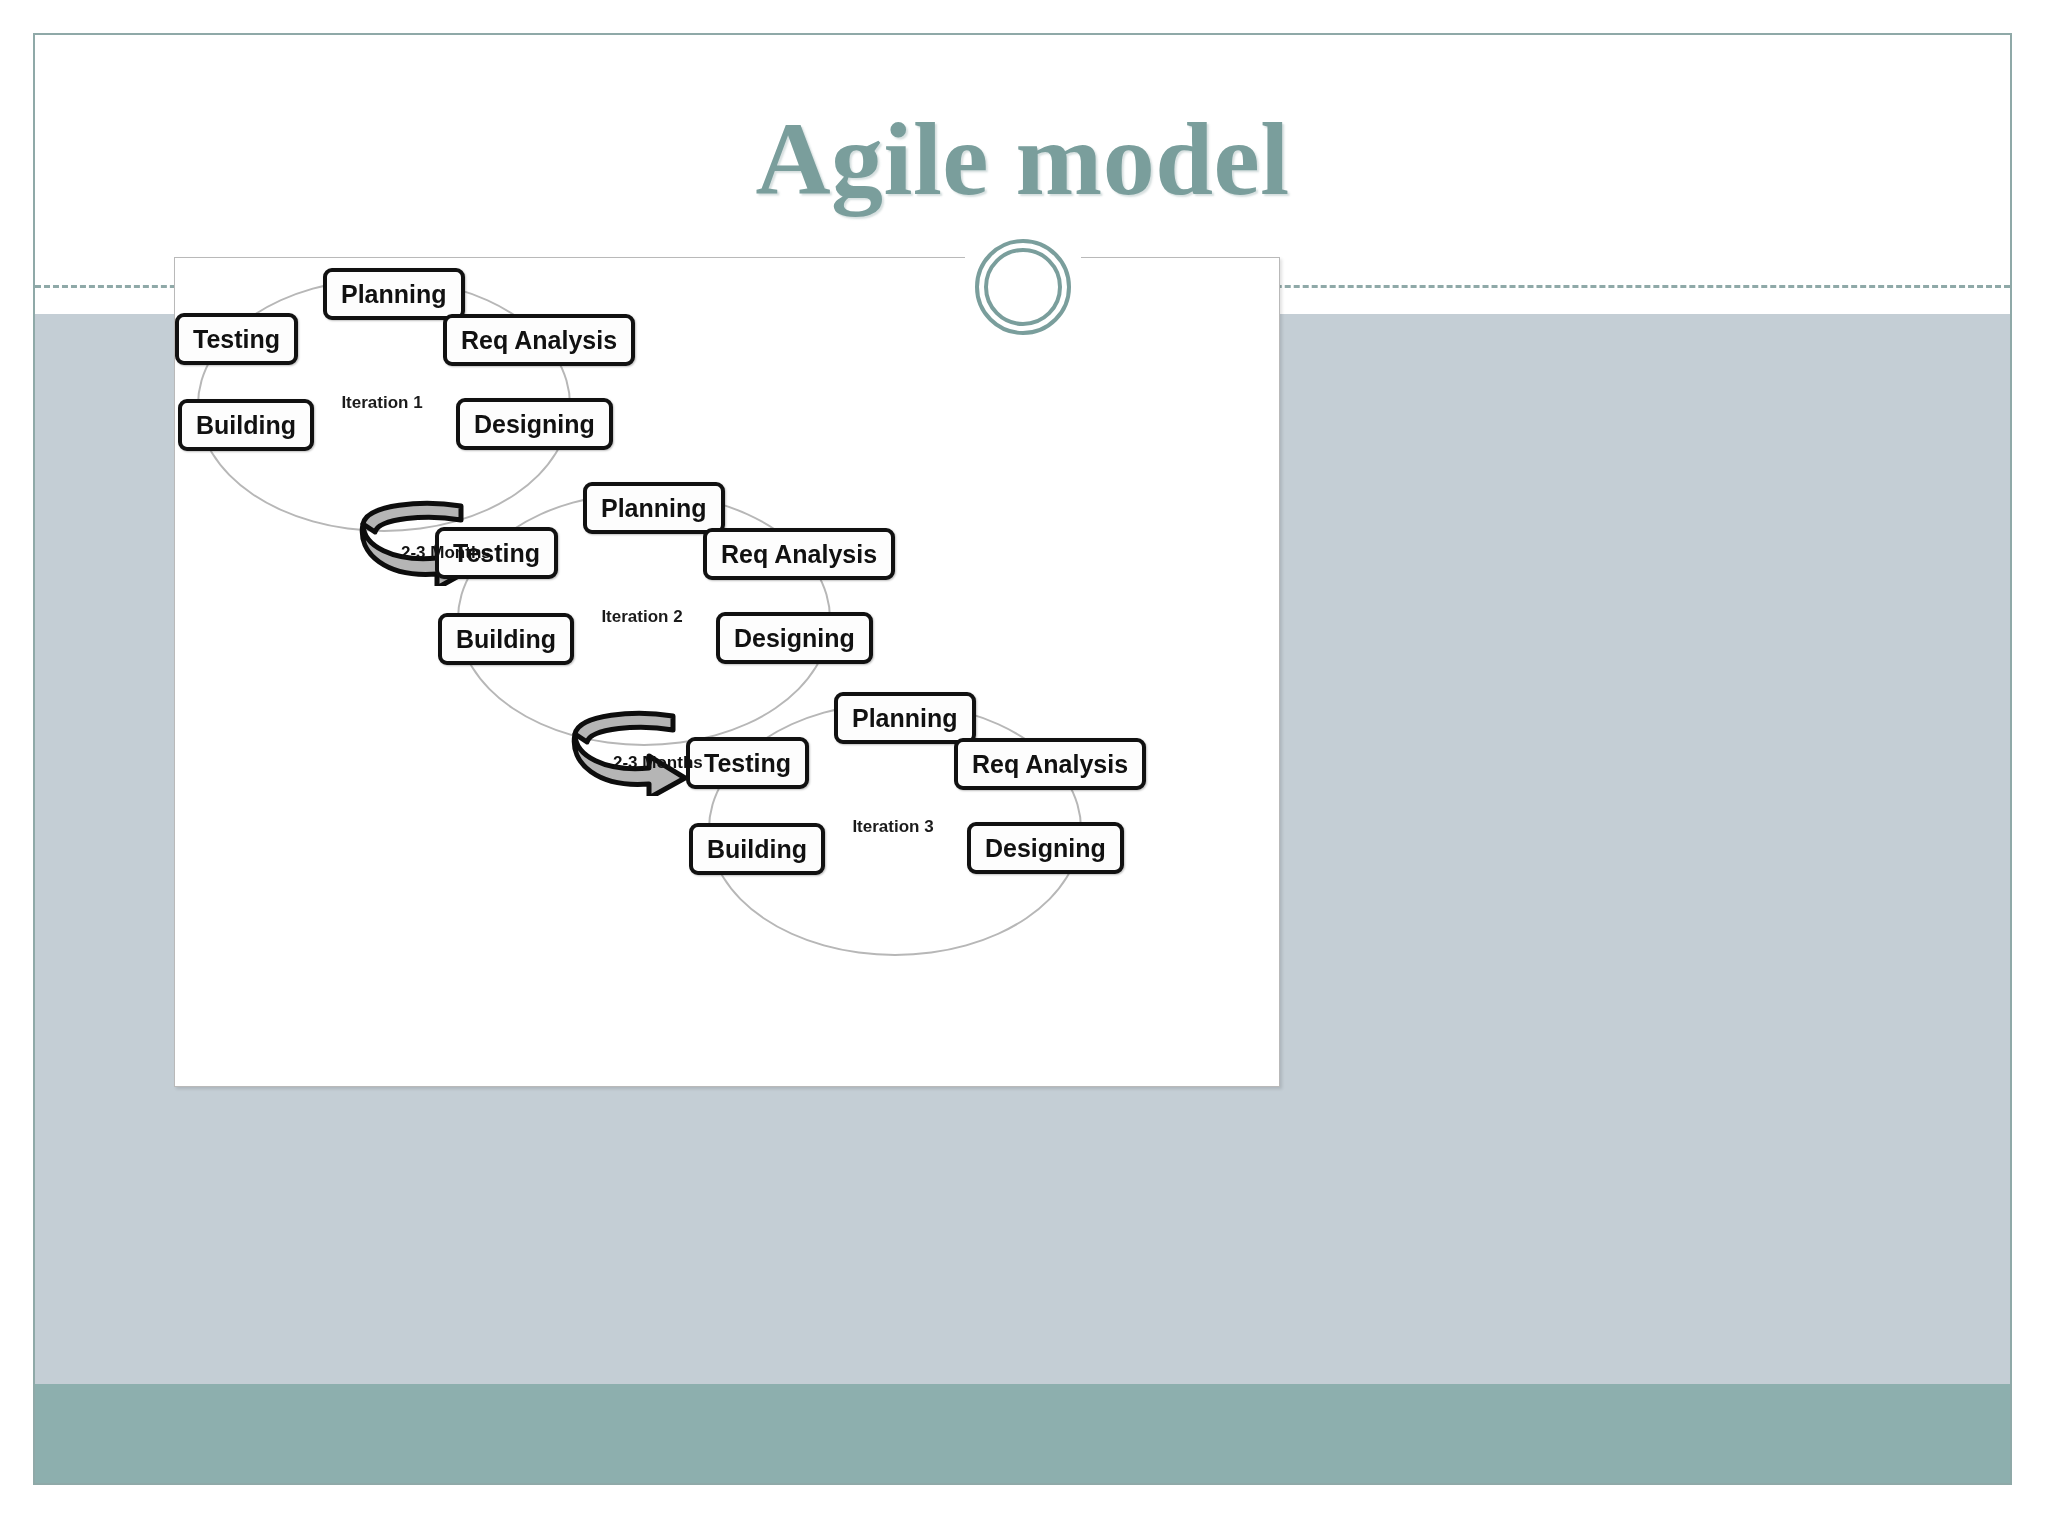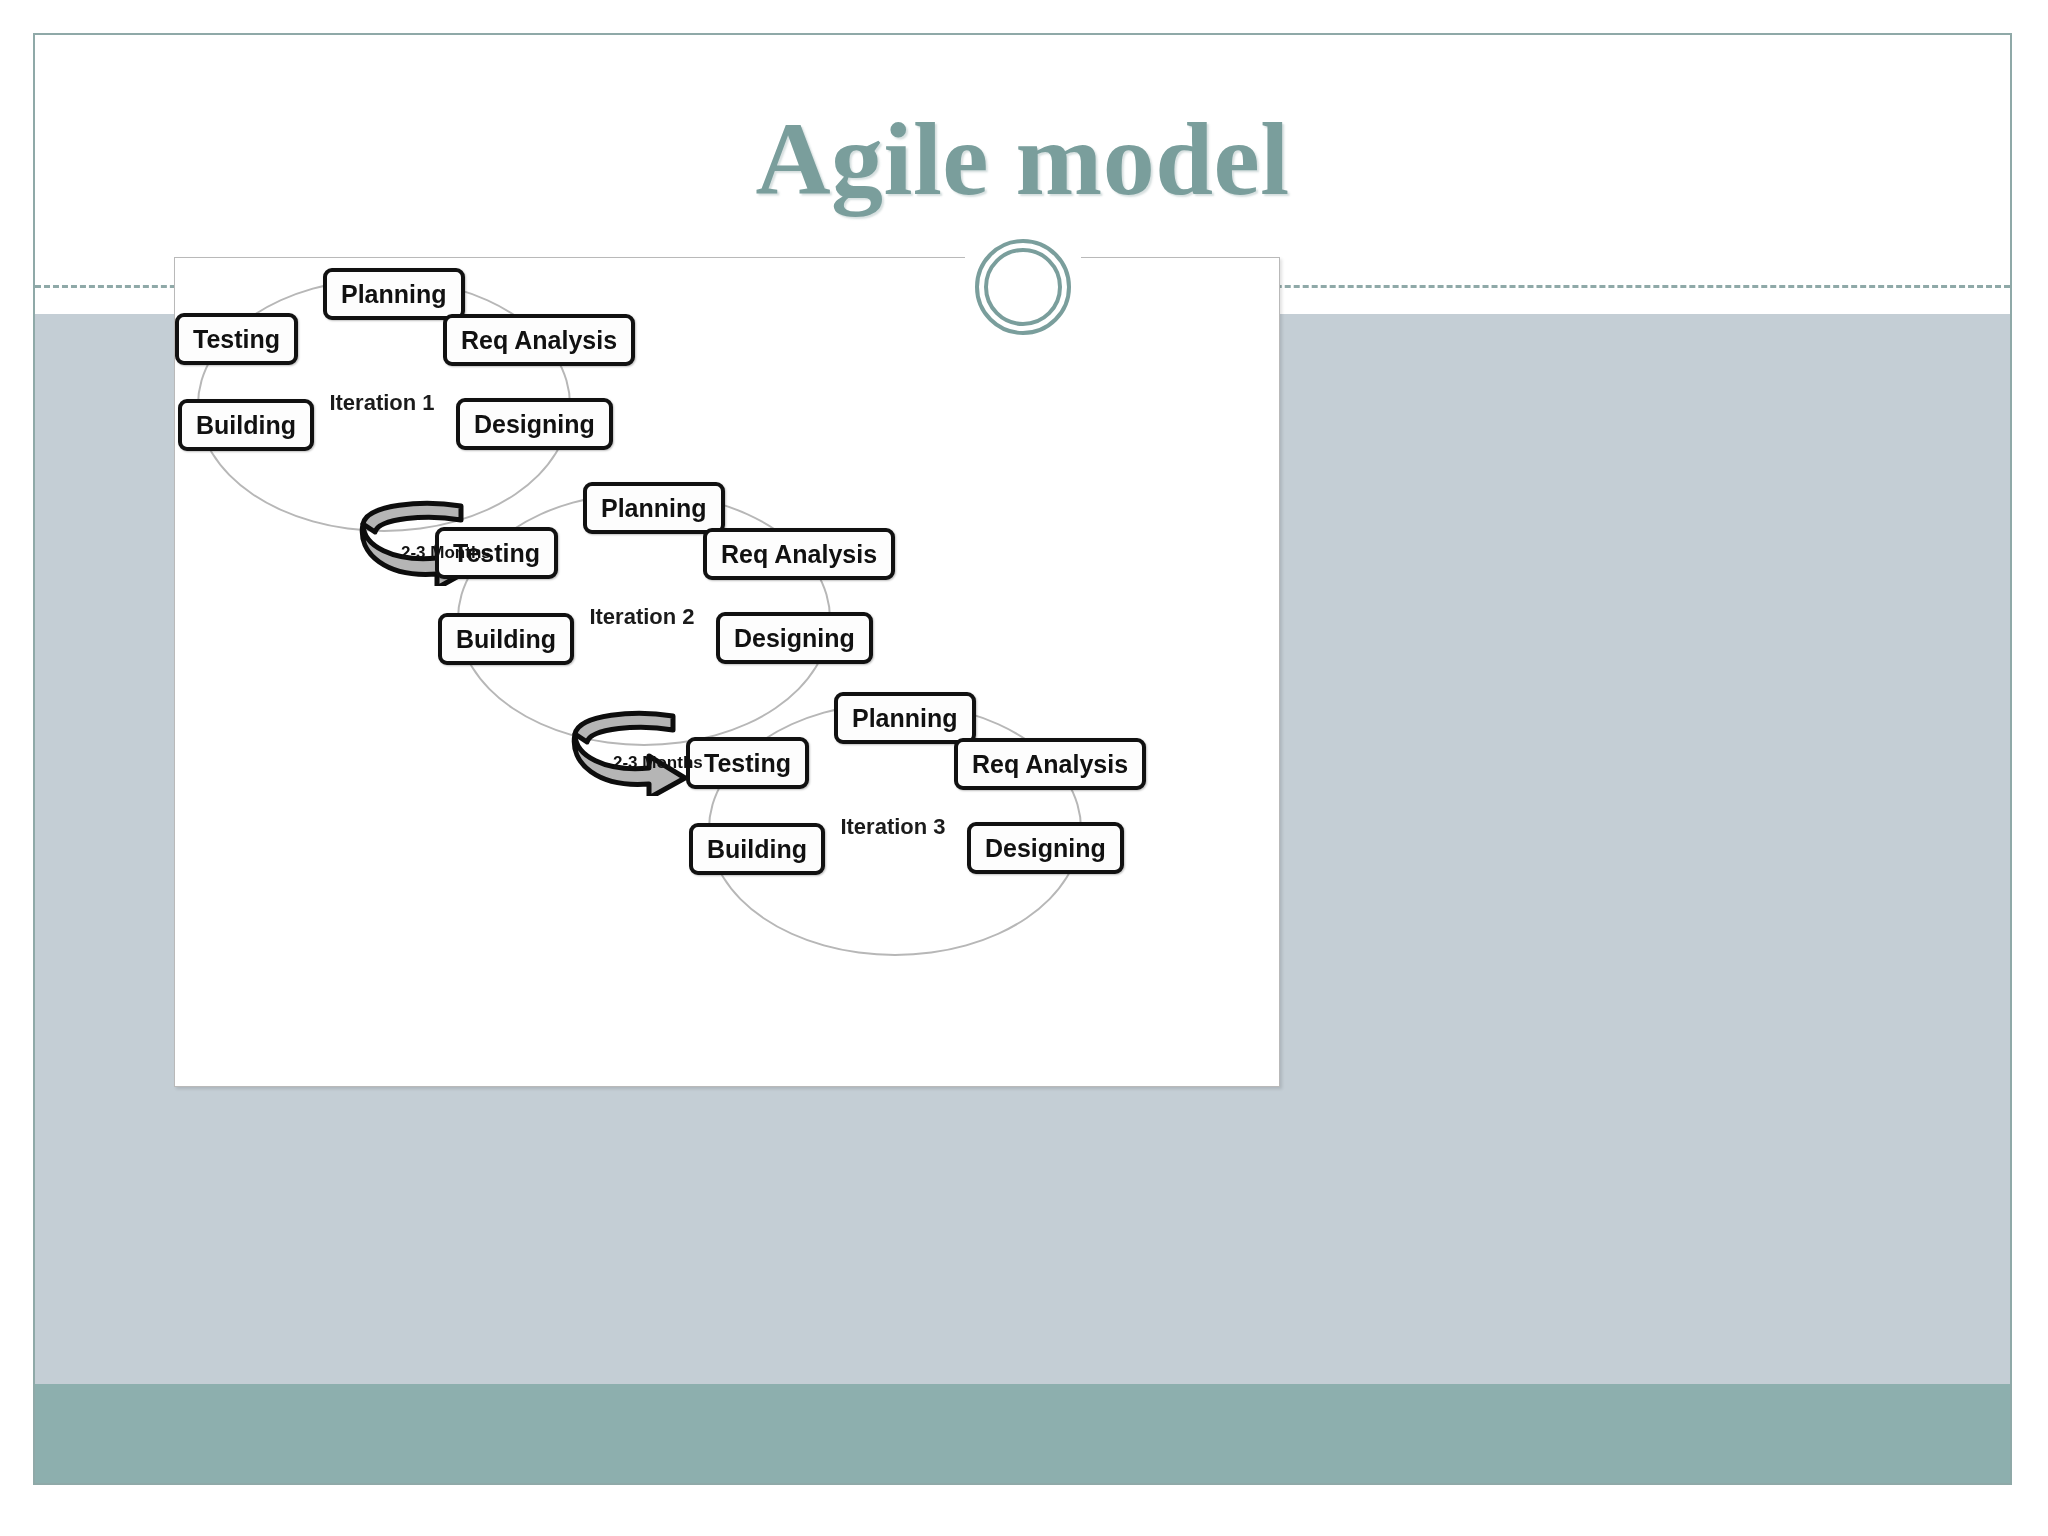--- a/index.html
+++ b/index.html
@@ -139,21 +139,21 @@
   .cycle {
     position: absolute;
     border: 2px solid #b7b7b7;
     border-radius: 50%;
     background: transparent;
   }
   .cycle-label {
     position: absolute;
     font-family: "Liberation Sans", sans-serif;
     font-weight: bold;
-    font-size: 22px;
+    font-size: 17px;
     color: #1b1b1b;
     white-space: nowrap;
     transform: translate(-50%, -50%);
   }
   .stage-box {
     position: absolute;
     background: #fdfdfd;
     border: 4px solid #111111;
     border-radius: 9px;
     font-family: "Liberation Sans", sans-serif;

